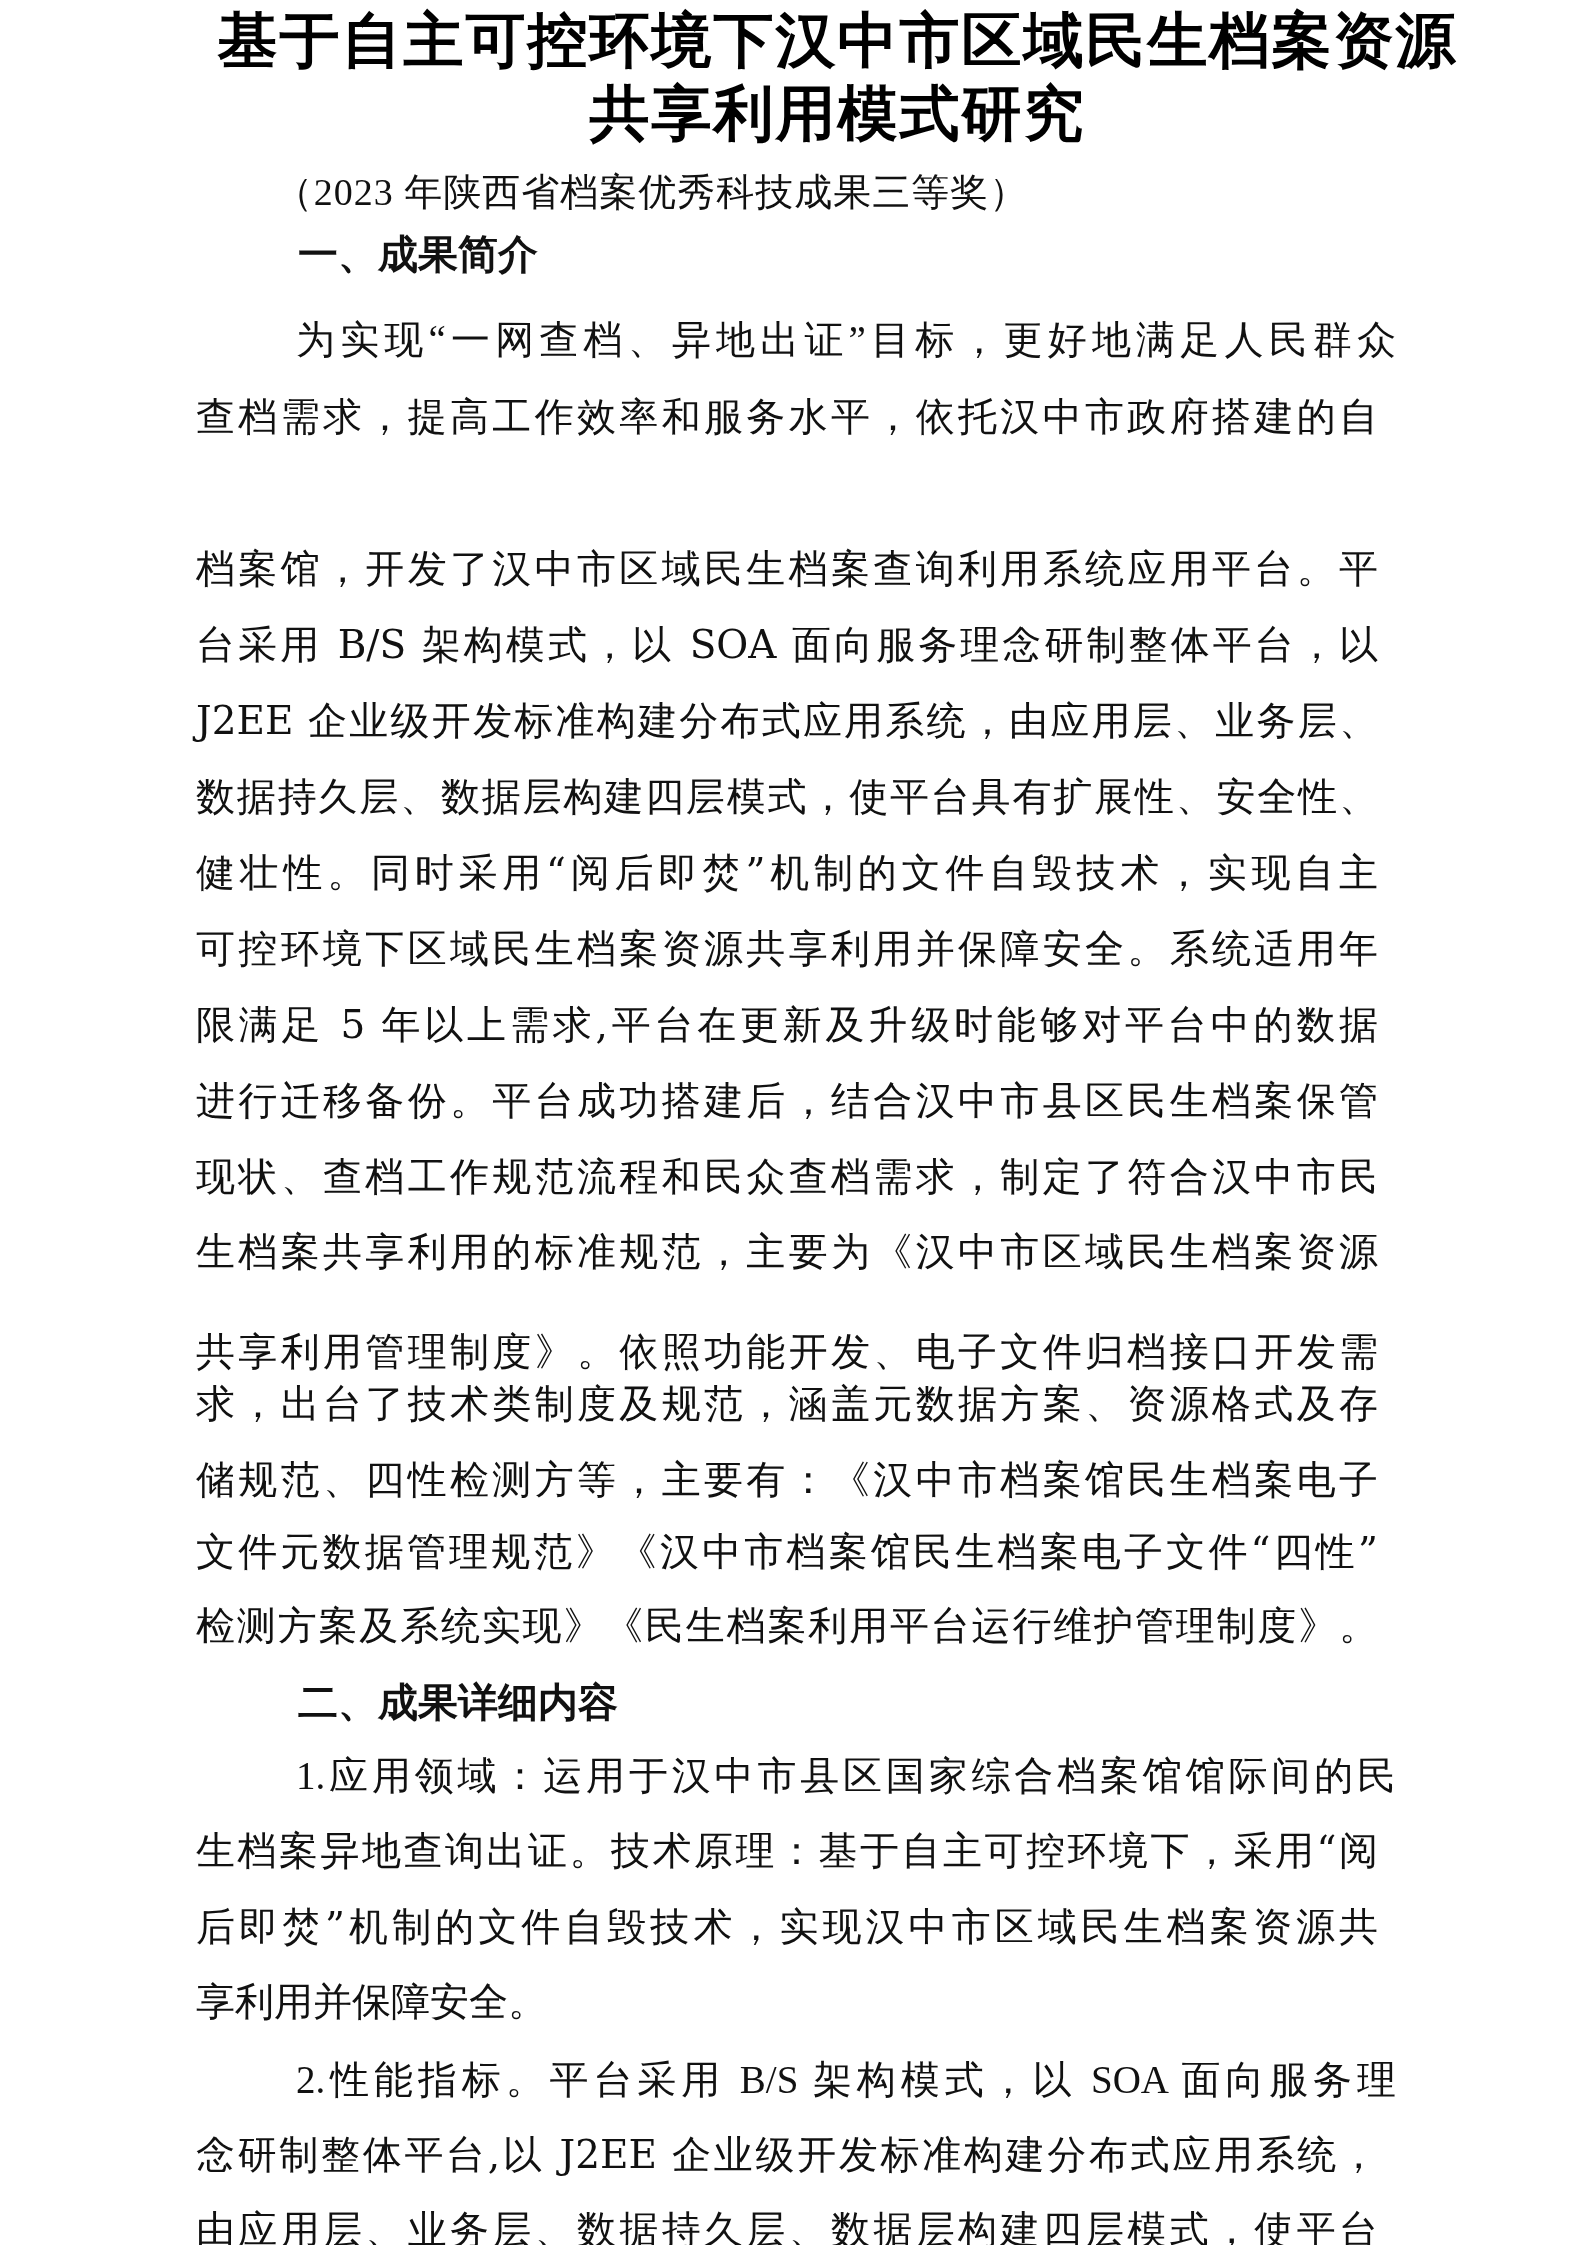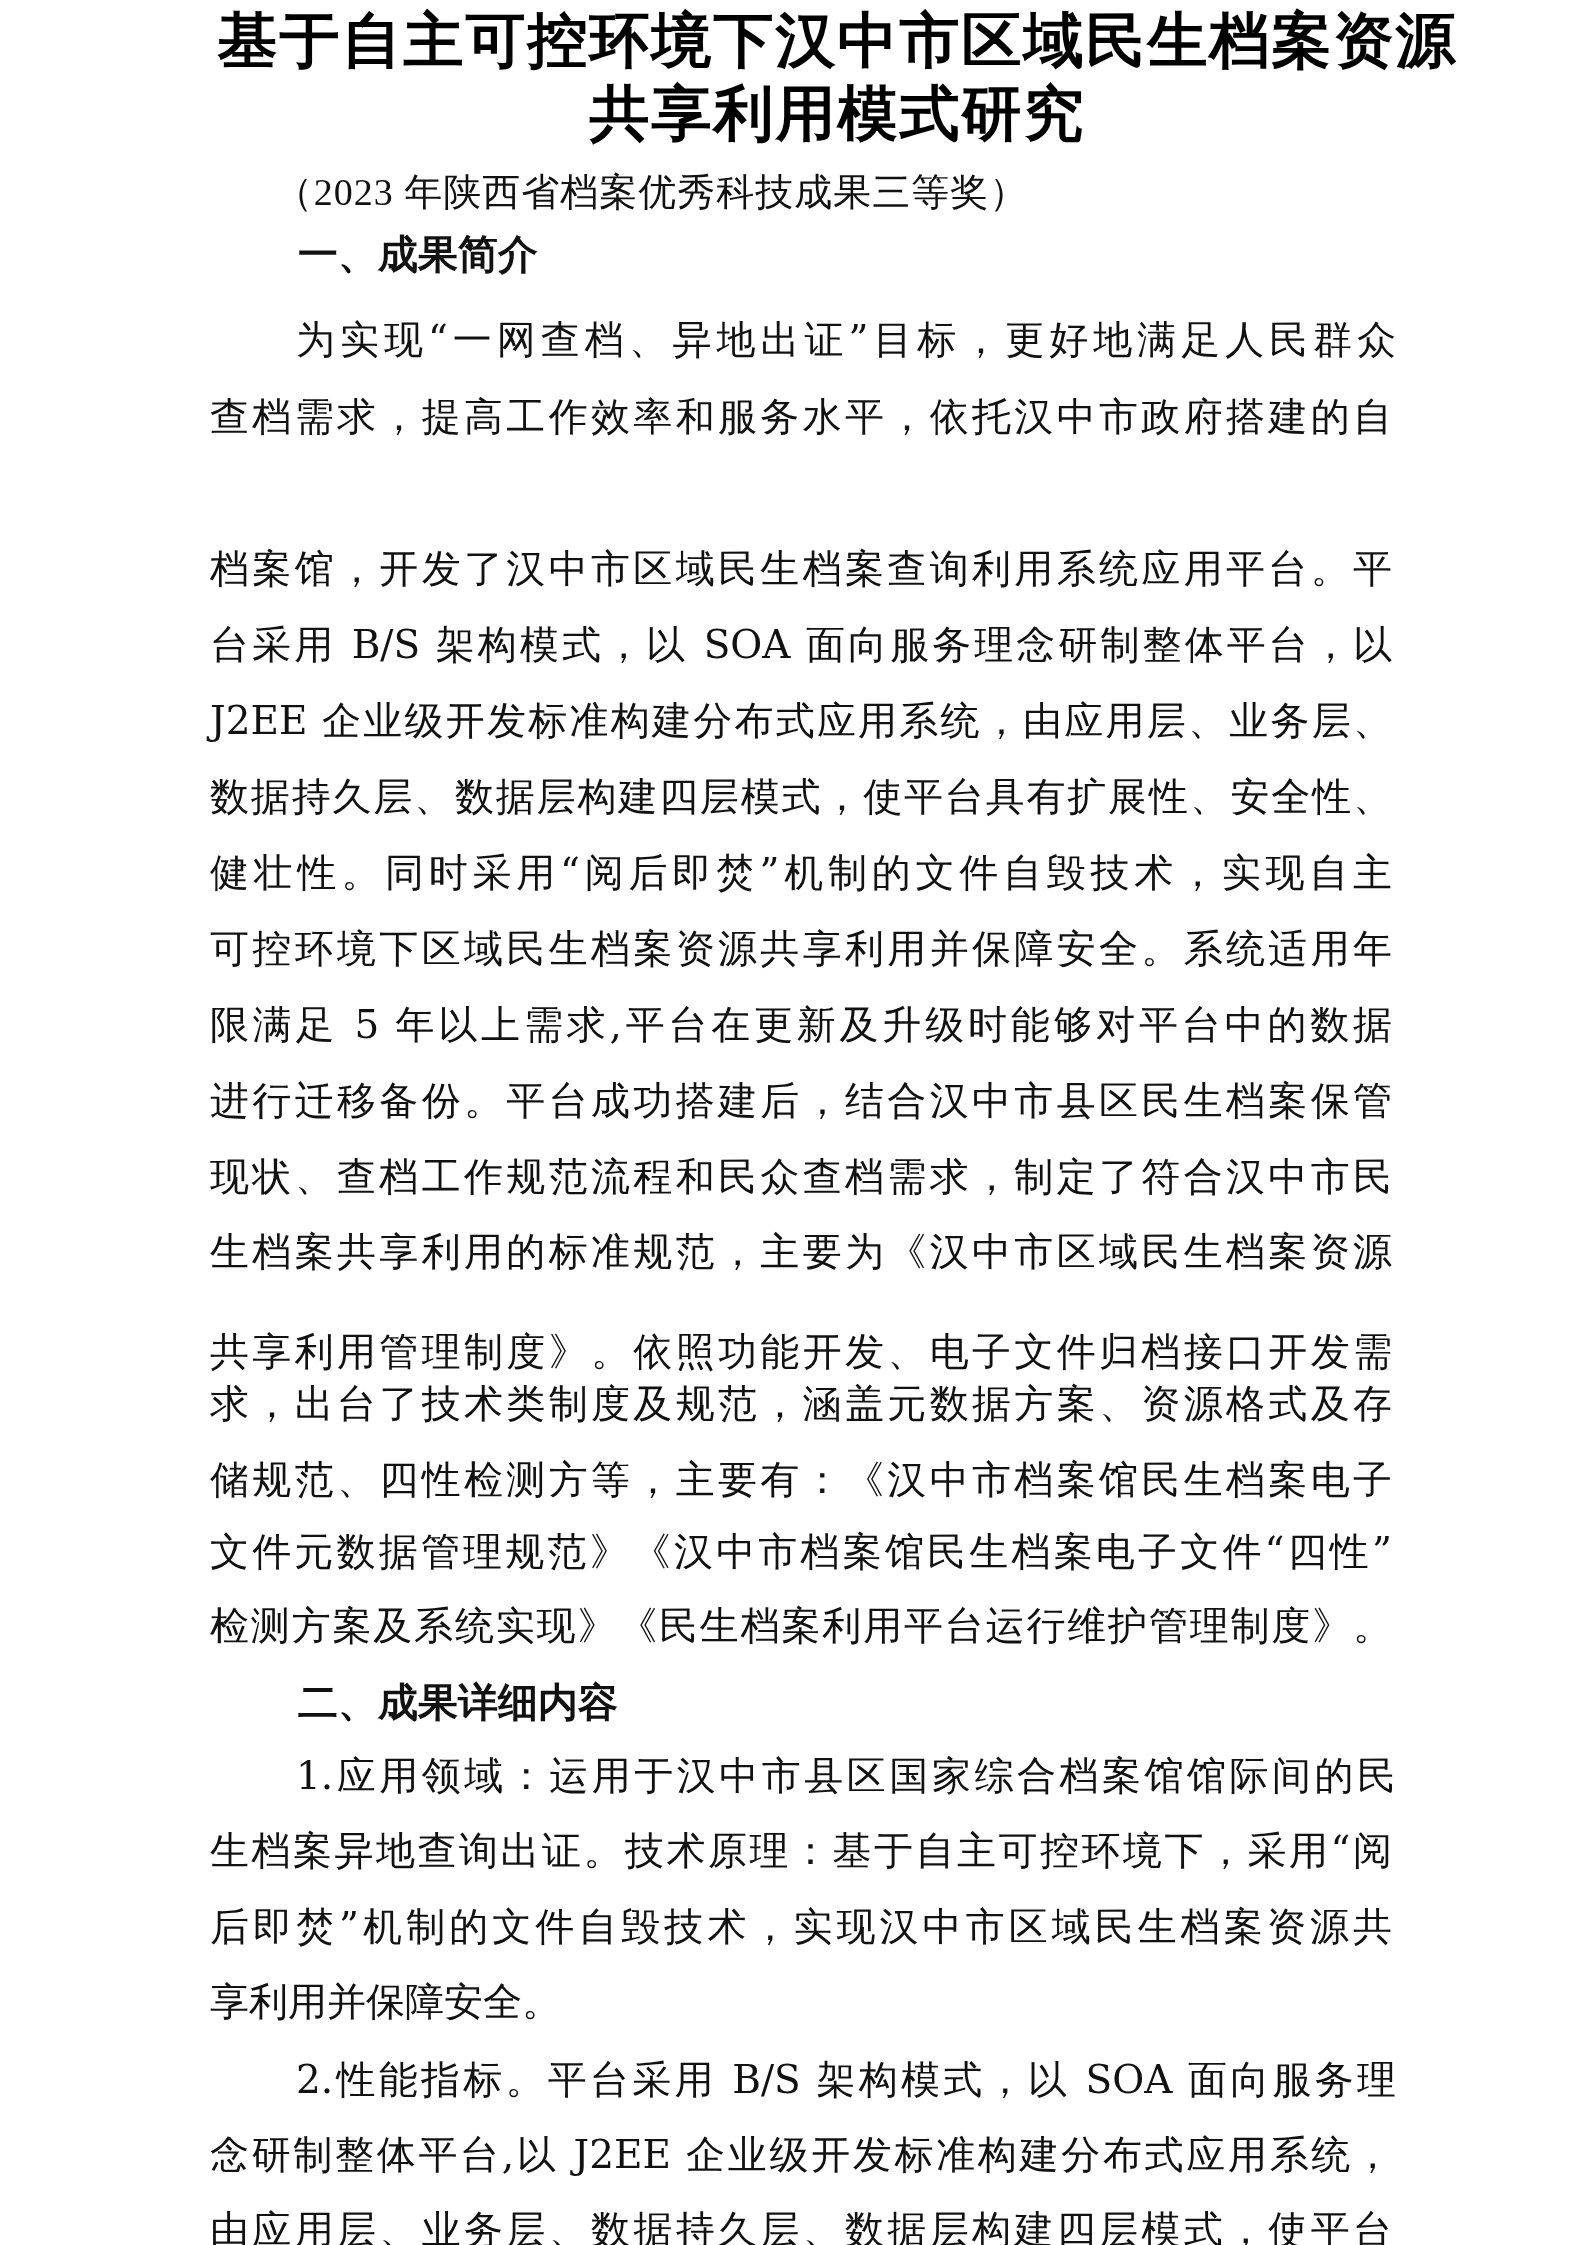--- a/index.html
+++ b/index.html
@@ -14,26 +14,26 @@
     position: absolute; left: 0; width: 1303px; text-align: center;
     font-family: "Liberation Serif", "DejaVu Serif", serif;
     font-size: 38px; line-height: 40px; letter-spacing: 1px; color: #111;
   }
   .heading {
     position: absolute; left: 298px;
     font-family: "DejaVu Sans", "Liberation Sans", sans-serif; font-weight: bold;
     font-size: 40px; line-height: 44px; color: #111;
   }
   .line {
-    position: absolute; left: 210px; width: 1182px;
+    position: absolute; left: 196px; width: 1182px;
     font-family: "DejaVu Serif", "Liberation Serif", serif;
     font-size: 39px; line-height: 44px; color: #111;
     text-align: justify; text-align-last: justify; white-space: nowrap;
   }
-  .line.indent { left: 296px; width: 1100px; }
+  .line.indent { left: 296px; width: 1100px; font-family: Liberation Serif, serif; }
   .line.last { text-align-last: left; }
 </style>
 </head>
 <body>
 
 <div class="page">
 
   <div class="title" style="top:10px;">基于自主可控环境下汉中市区域民生档案资源</div>
   <div class="title" style="top:83px;">共享利用模式研究</div>
   <div class="subtitle" style="top:172px;">（2023 年陕西省档案优秀科技成果三等奖）</div>

